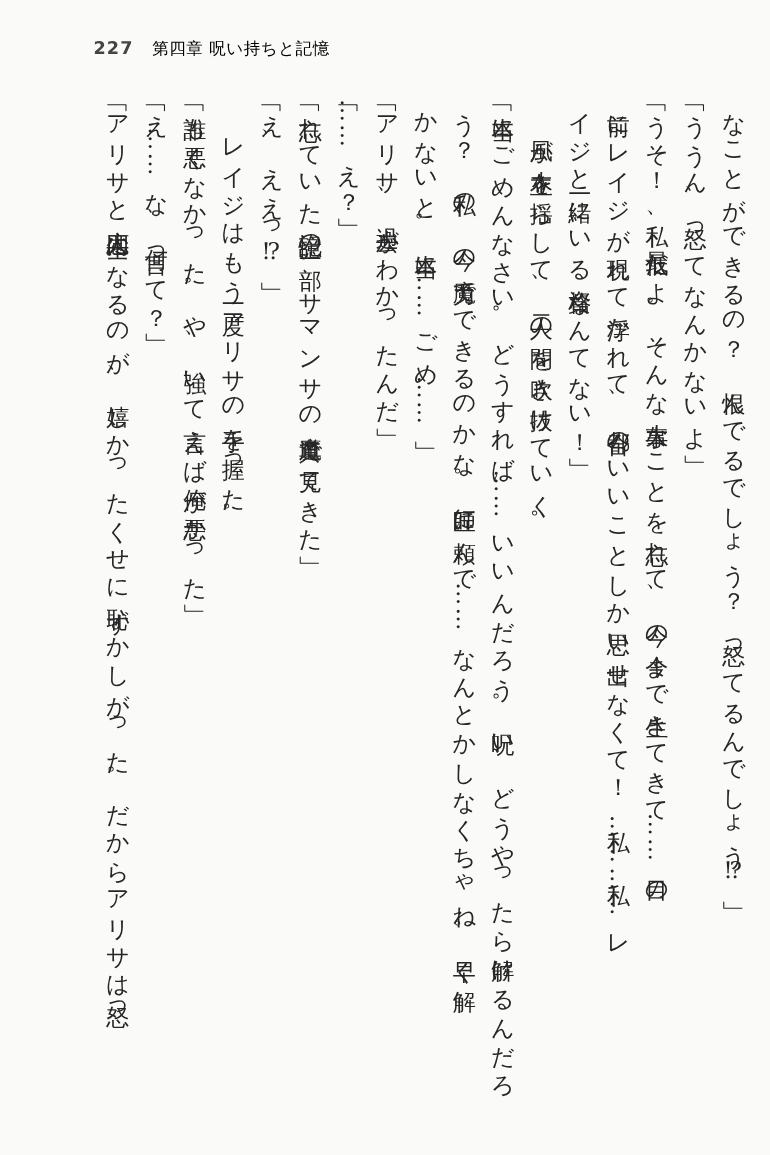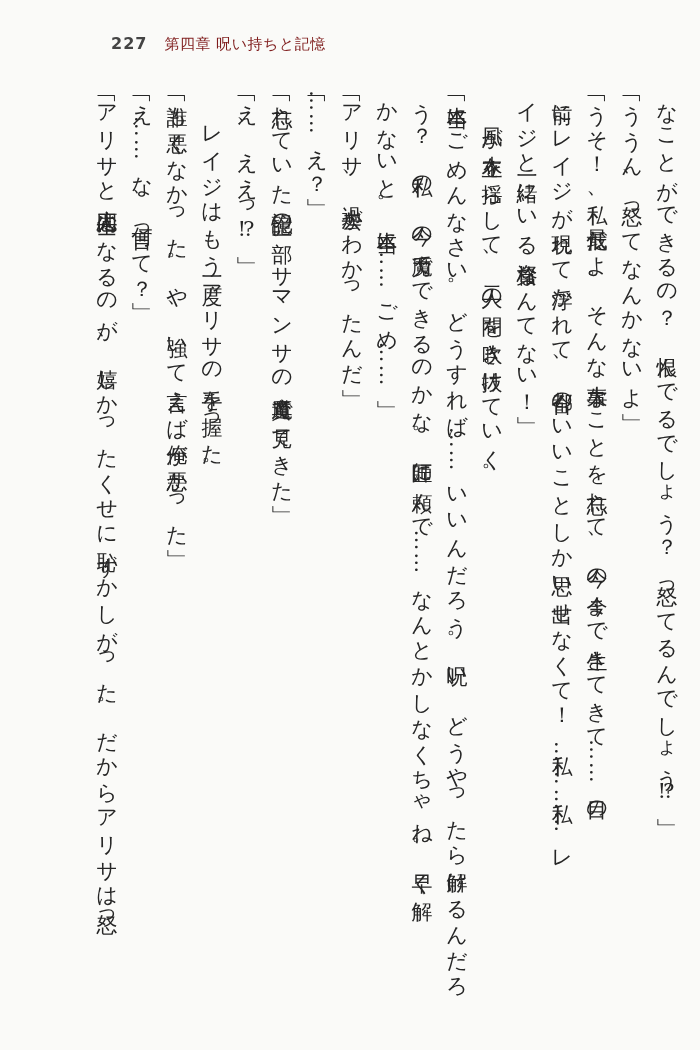--- a/index.html
+++ b/index.html
@@ -22,32 +22,31 @@
   .running-head {
     position: absolute;
     left: 85px;
     top: 34px;
     display: flex;
     align-items: baseline;
     gap: 17px;
     font-family: "DejaVu Sans", "Liberation Sans", sans-serif;
     color: #4f4f4f;
     white-space: nowrap;
-    margin-left: 26px;
   }
   .page-num {
     font-size: 16px;
     font-weight: bold;
     letter-spacing: 1px;
     color: #444444;
   }
   .chapter {
     font-size: 15px;
     letter-spacing: 0.5px;
-    color: #7f1d1d;
+    color: #000000;
   }
   
   .vtext {
     position: absolute;
     top: 88px;
     right: 16px;
     height: 930px;
     writing-mode: vertical-rl;
     text-orientation: mixed;
     font-family: "DejaVu Serif", "Liberation Serif", serif;

